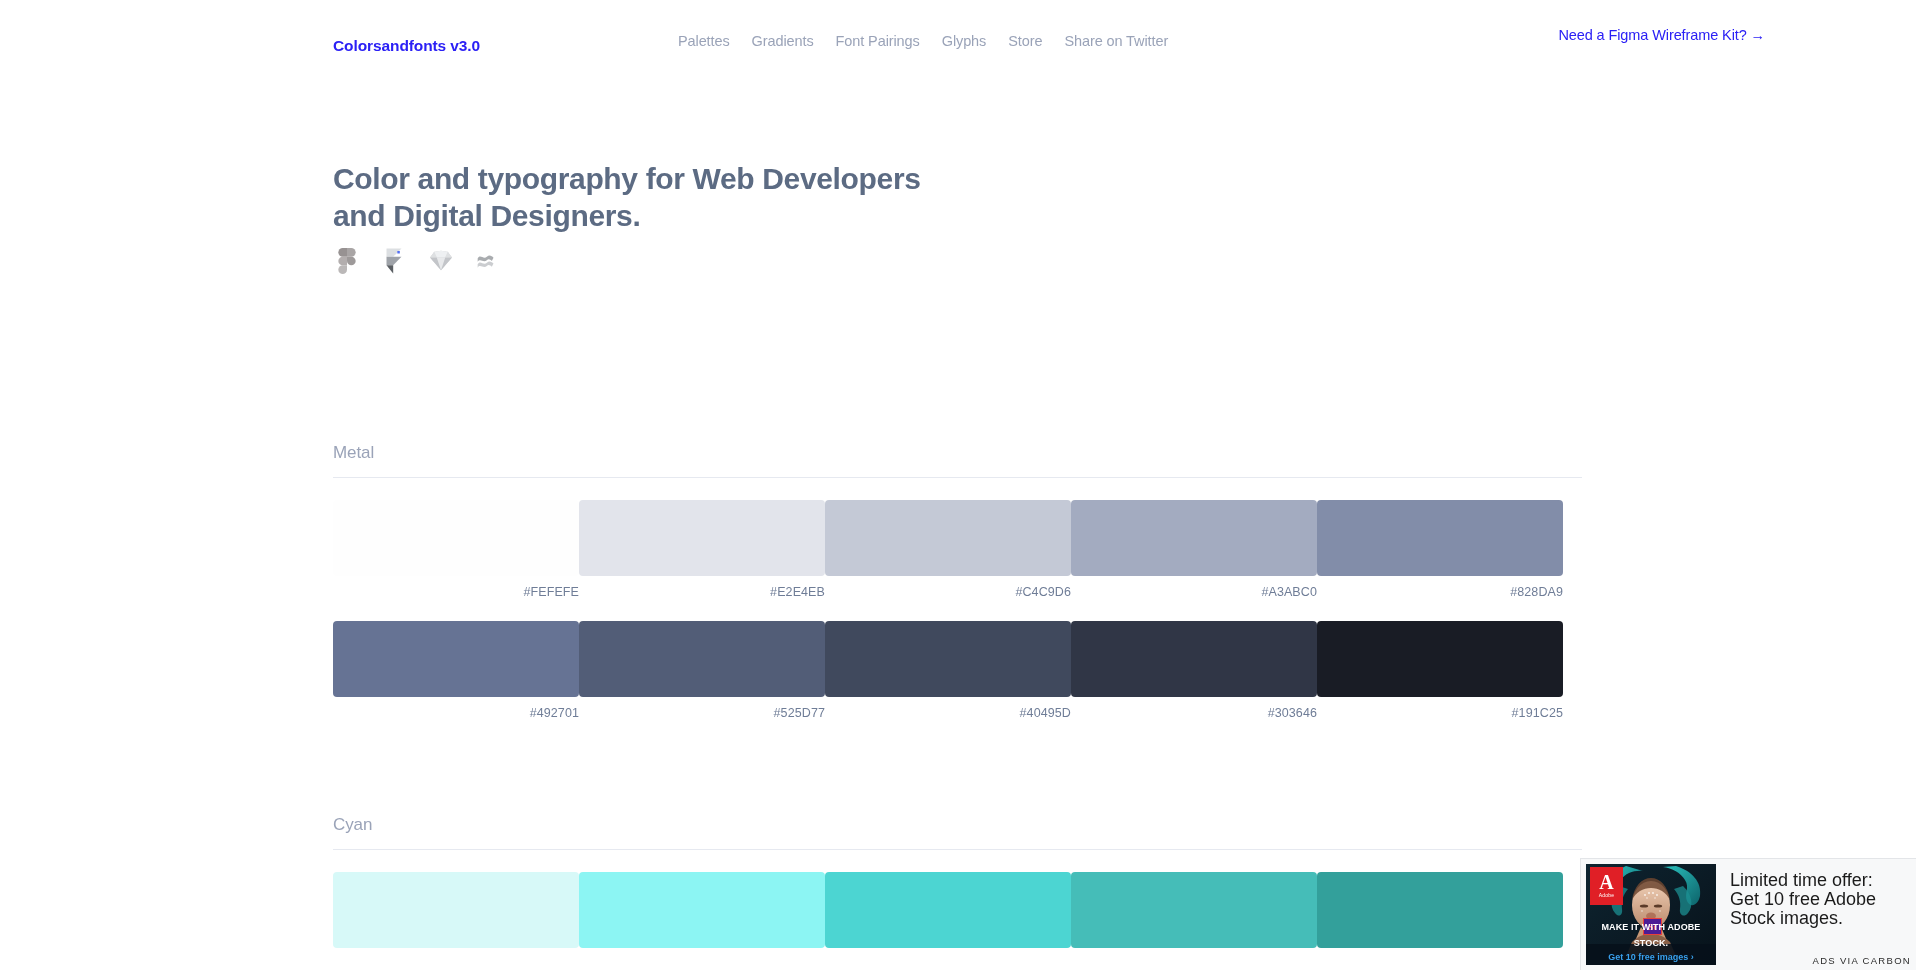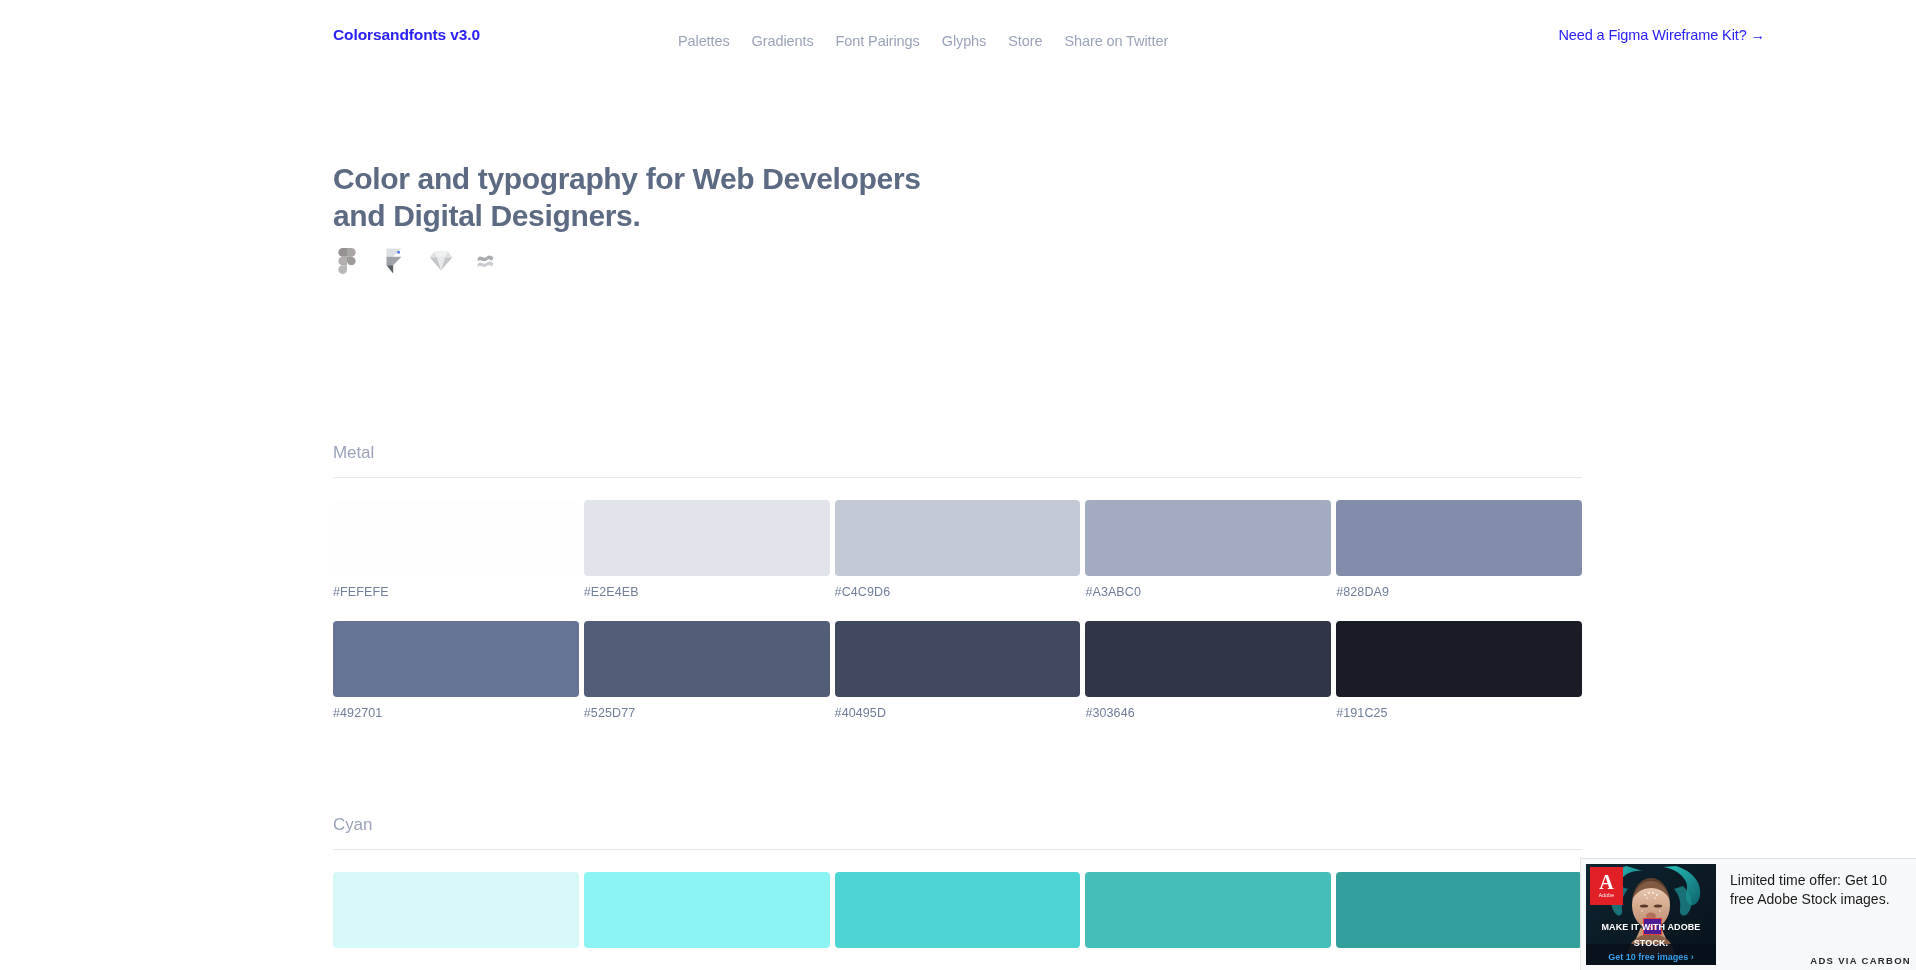--- a/index.html
+++ b/index.html
@@ -24,21 +24,21 @@
     top: 0; left: 0;
     width: 1916px;
     height: 70px;
     display: flex;
     align-items: center;
   }
 
   .brand {
     position: absolute;
     left: 333px;
-    top: 26px;
+    top: 37px;
     font-size: 15.5px;
     font-weight: 700;
     color: #2b20f5;
     letter-spacing: -0.1px;
     text-decoration: none;
     white-space: nowrap;
   }
 
   .main-nav {
     position: absolute;
@@ -123,22 +123,22 @@
   }
 
   .section-divider {
     height: 1px;
     width: 100%;
     background: #e6e9f0;
   }
 
   .swatch-row {
     display: flex;
-    gap: 5px;
     margin-top: 22px;
+    text-align: right;
   }
 
   .swatch-cell {
     width: 246px;
     display: flex;
     flex-direction: column;
   }
 
   .swatch-chip {
     height: 76px;
@@ -179,33 +179,33 @@
     overflow: hidden;
   }
 
   .carbon-text-wrap {
     flex: 1;
     padding: 12px 10px 0 14px;
     position: relative;
   }
 
   .carbon-text {
-    font-size: 14px;
+    font-size: 18px;
     line-height: 19px;
     color: #1b1b1b;
   }
 
   .carbon-poweredby {
     position: absolute;
     right: 5px;
     bottom: 4px;
     font-size: 9.5px;
     letter-spacing: 1.3px;
     color: #2b2b2b;
-    font-weight: 700;
+    font-weight: 400;
     white-space: nowrap;
   }
 
   
   .adobe-badge {
     position: absolute;
     left: 4px; top: 3px;
     width: 33px; height: 38px;
     background: #e01f26;
     display: flex;

